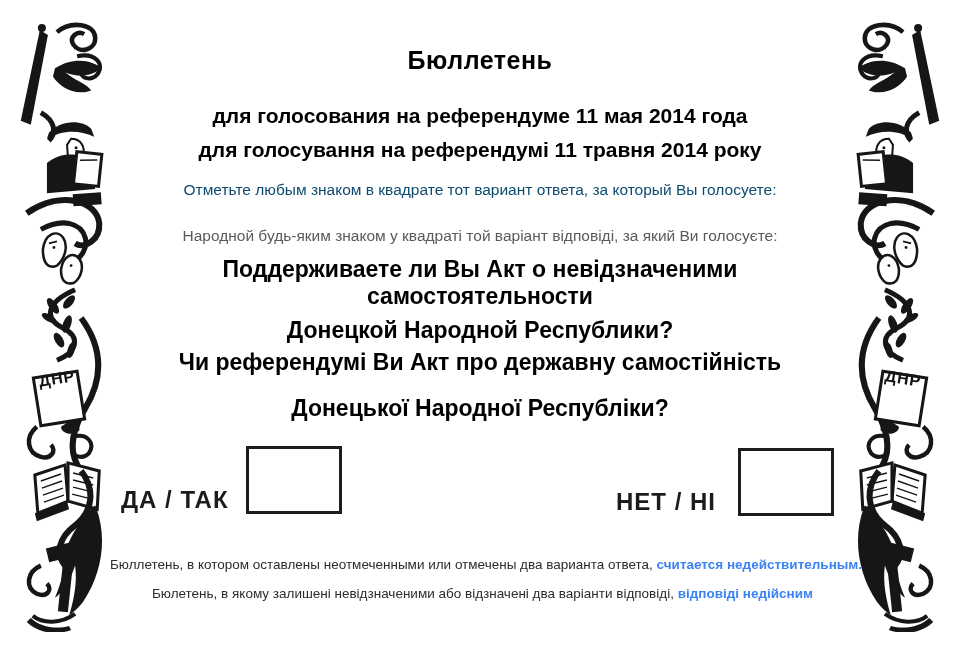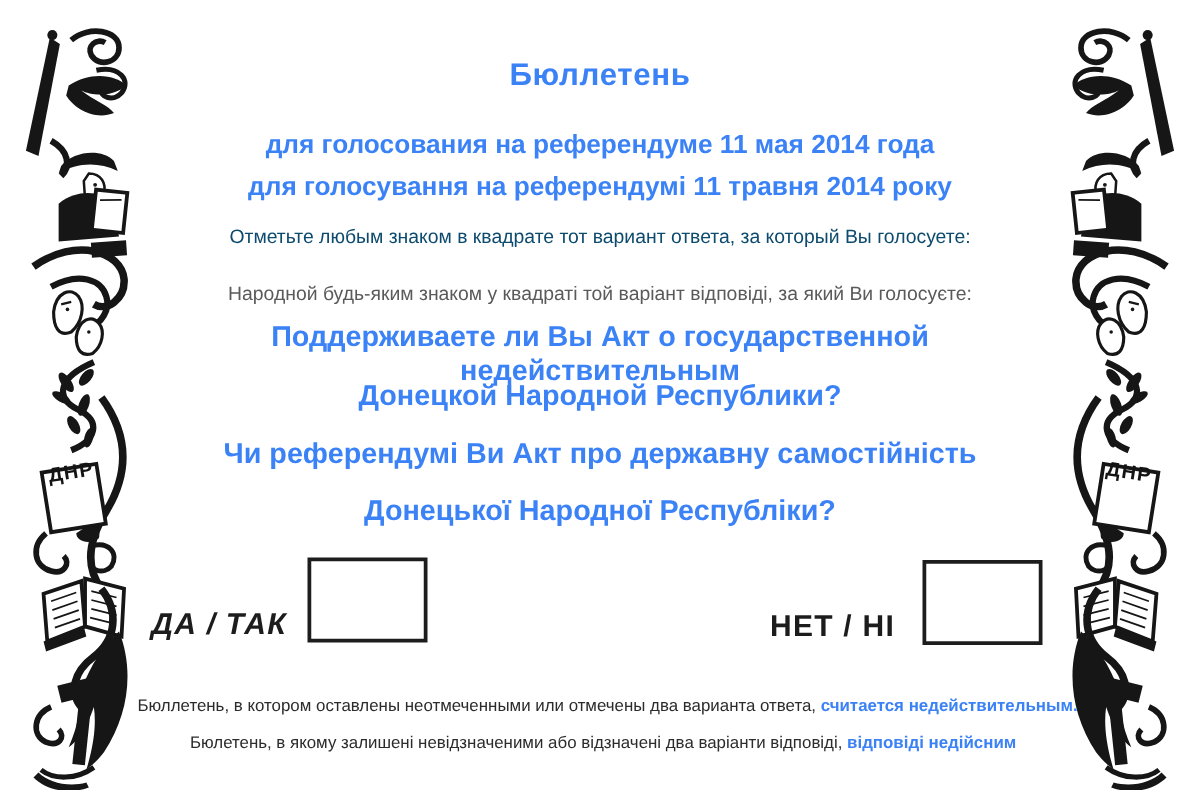--- a/index.html
+++ b/index.html
@@ -15,37 +15,37 @@
   .orn.left{left:10px;}
   .orn.right{right:10px;transform:scaleX(-1);}
   .dnr{
     position:absolute;width:46px;text-align:center;
     font-weight:bold;font-size:16px;letter-spacing:1px;color:#141414;
   }
   .dnr.left-dnr{left:34px;top:370px;transform:rotate(-9deg);}
   .dnr.right-dnr{right:34px;top:370px;transform:rotate(9deg);}
 
   
-  .row{position:absolute;left:115px;width:730px;text-align:center;color:#3b82f6;}
+  .row{position:absolute;left:115px;width:730px;text-align:center;color:#000000;}
   .title-row{top:46px;font-size:25px;font-weight:bold;letter-spacing:.5px;}
   .sub-ru{top:104px;font-size:21px;font-weight:bold;}
   .sub-ua{top:138px;font-size:21px;font-weight:bold;}
   .instr-ru{top:181px;font-size:15.5px;color:#0c4a6e;}
   .instr-ua{top:227px;font-size:15.5px;color:#5a5a5a;}
   .q{font-size:23px;font-weight:bold;}
   .q-ru1{top:256px;}
-  .q-ru2{top:303px;}
+  .q-ru2{top:317px;}
   .q-ua1{top:349px;}
   .q-ua2{top:395px;}
 
   .opt-label{
     position:absolute;font-size:24px;font-weight:bold;color:#1c1c1c;
     letter-spacing:1px;white-space:nowrap;
   }
-  .yes-label{left:121px;top:486px;font-style:italic;}
+  .yes-label{left:121px;top:486px;}
   .no-label{left:616px;top:488px;}
   .checkbox{
     position:absolute;width:90px;height:62px;border:3px solid #1d1d1d;
     background:#fff;box-sizing:content-box;
   }
   .yes-box{left:246px;top:446px;}
   .no-box{left:738px;top:448px;}
 
   .note{
     position:absolute;left:110px;width:745px;text-align:center;
@@ -151,21 +151,21 @@
   </svg>
 
   <div class="dnr left-dnr">ДНР</div>
   <div class="dnr right-dnr">ДНР</div>
 
   <div class="row title-row">Бюллетень</div>
   <div class="row sub-ru">для голосования на референдуме 11 мая 2014 года</div>
   <div class="row sub-ua">для голосування на референдумі 11 травня 2014 року</div>
   <div class="row instr-ru">Отметьте любым знаком в квадрате тот вариант ответа, за который Вы голосуете:</div>
   <div class="row instr-ua">Народной будь-яким знаком у квадраті той варіант відповіді, за який Ви голосуєте:</div>
-  <div class="row q q-ru1">Поддерживаете ли Вы Акт о государственной недействительным</div>
+  <div class="row q q-ru1">Поддерживаете ли Вы Акт о невідзначеними самостоятельности</div>
   <div class="row q q-ru2">Донецкой Народной Республики?</div>
   <div class="row q q-ua1">Чи референдумі Ви Акт про державну самостійність</div>
   <div class="row q q-ua2">Донецької Народної Республіки?</div>
 
   <div class="opt-label yes-label">ДА / ТАК</div>
   <div class="checkbox yes-box"></div>
   <div class="opt-label no-label">НЕТ / НІ</div>
   <div class="checkbox no-box"></div>
 
   <div class="note note-ru"><span>Бюллетень, в котором оставлены неотмеченными или отмечены два варианта ответа, </span><b>считается недействительным.</b></div>

